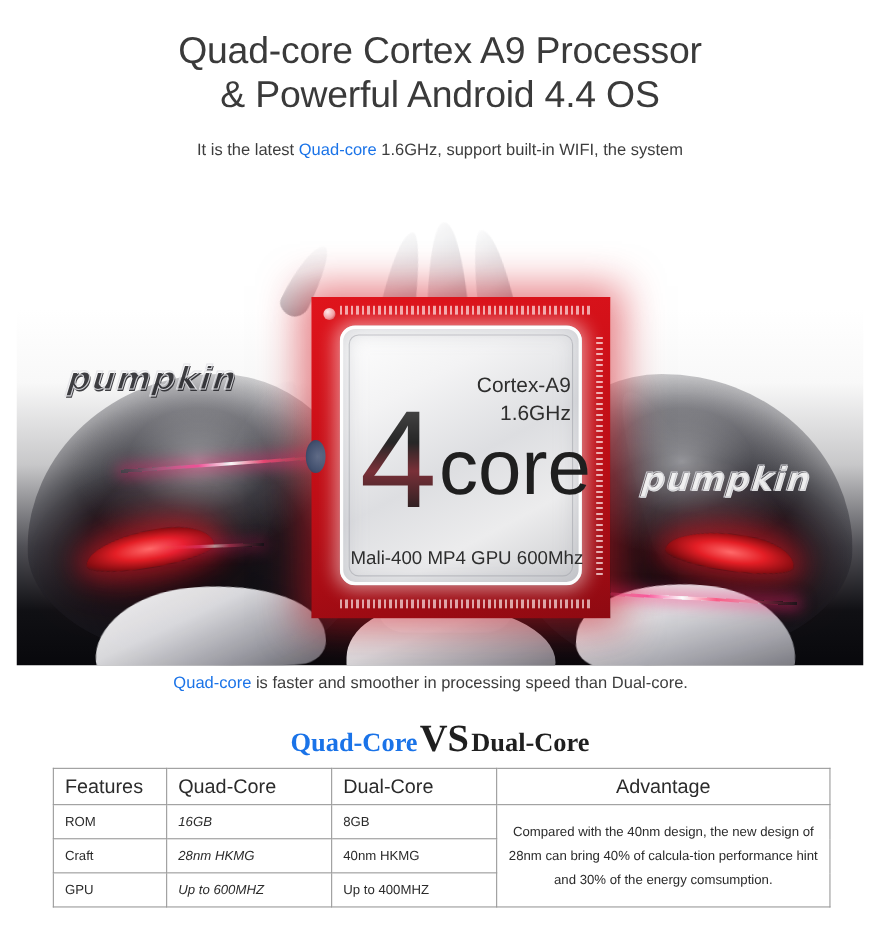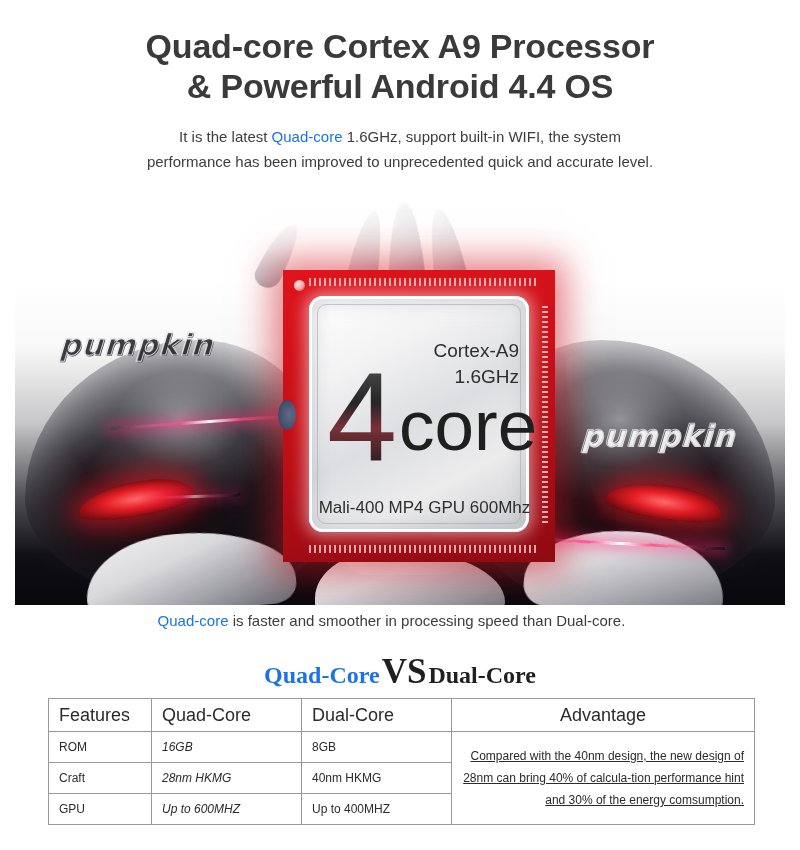--- a/index.html
+++ b/index.html
@@ -27,21 +27,21 @@
   .title {
     margin: 0;
     padding-top: 26px;
     font-size: 34px;
     line-height: 40px;
     font-weight: 300;
     letter-spacing: -0.2px;
     color: #3a3a3a;
     font-family: "Liberation Sans", sans-serif;
   }
-  .title-line { display: block; font-weight: bold; }
+  .title-line { display: block; }
   .subtitle {
     margin: 0;
     padding-top: 18px;
     font-size: 15px;
     line-height: 25px;
     color: #3d3d3d;
     font-weight: 400;
   }
   .subtitle-line { display: block; }
   .accent { color: #1a73e8; }
@@ -337,37 +337,35 @@
 
   .cmp-table tbody td { height: 30px; font-size: 12px; }
   .td-feature { text-align: left; padding-left: 16px; }
   .td-quad    { color: #1a73e8; padding-left: 14px; font-style: italic; }
   .td-dual    { padding-left: 14px; }
   .td-advantage {
     vertical-align: top;
     padding: 5px 8px 5px 10px;
     font-size: 13.5px;
     line-height: 22px;
-    text-align: right;
-    text-decoration: underline;
+    text-align: center;
   }
 </style>
 </head>
 <body>
 
 <div class="header">
   <h1 class="title">
     <span class="title-line">Quad-core Cortex A9 Processor</span>
     <span class="title-line">&amp; Powerful Android 4.4 OS</span>
   </h1>
   <p class="subtitle">
     <span class="subtitle-line">
       <span>It is the latest </span><span class="accent">Quad-core</span><span> 1.6GHz, support built-in WIFI, the system</span>
     </span>
-    <span class="subtitle-line">performance has been improved to unprecedented quick and accurate level.</span>
   </p>
 </div>
 
 <div class="hero">
   <div class="hero-bg"></div>
 
   <div class="horn h6"></div>
   <div class="horn h1"></div>
   <div class="horn h2"></div>
   <div class="horn h3"></div>

